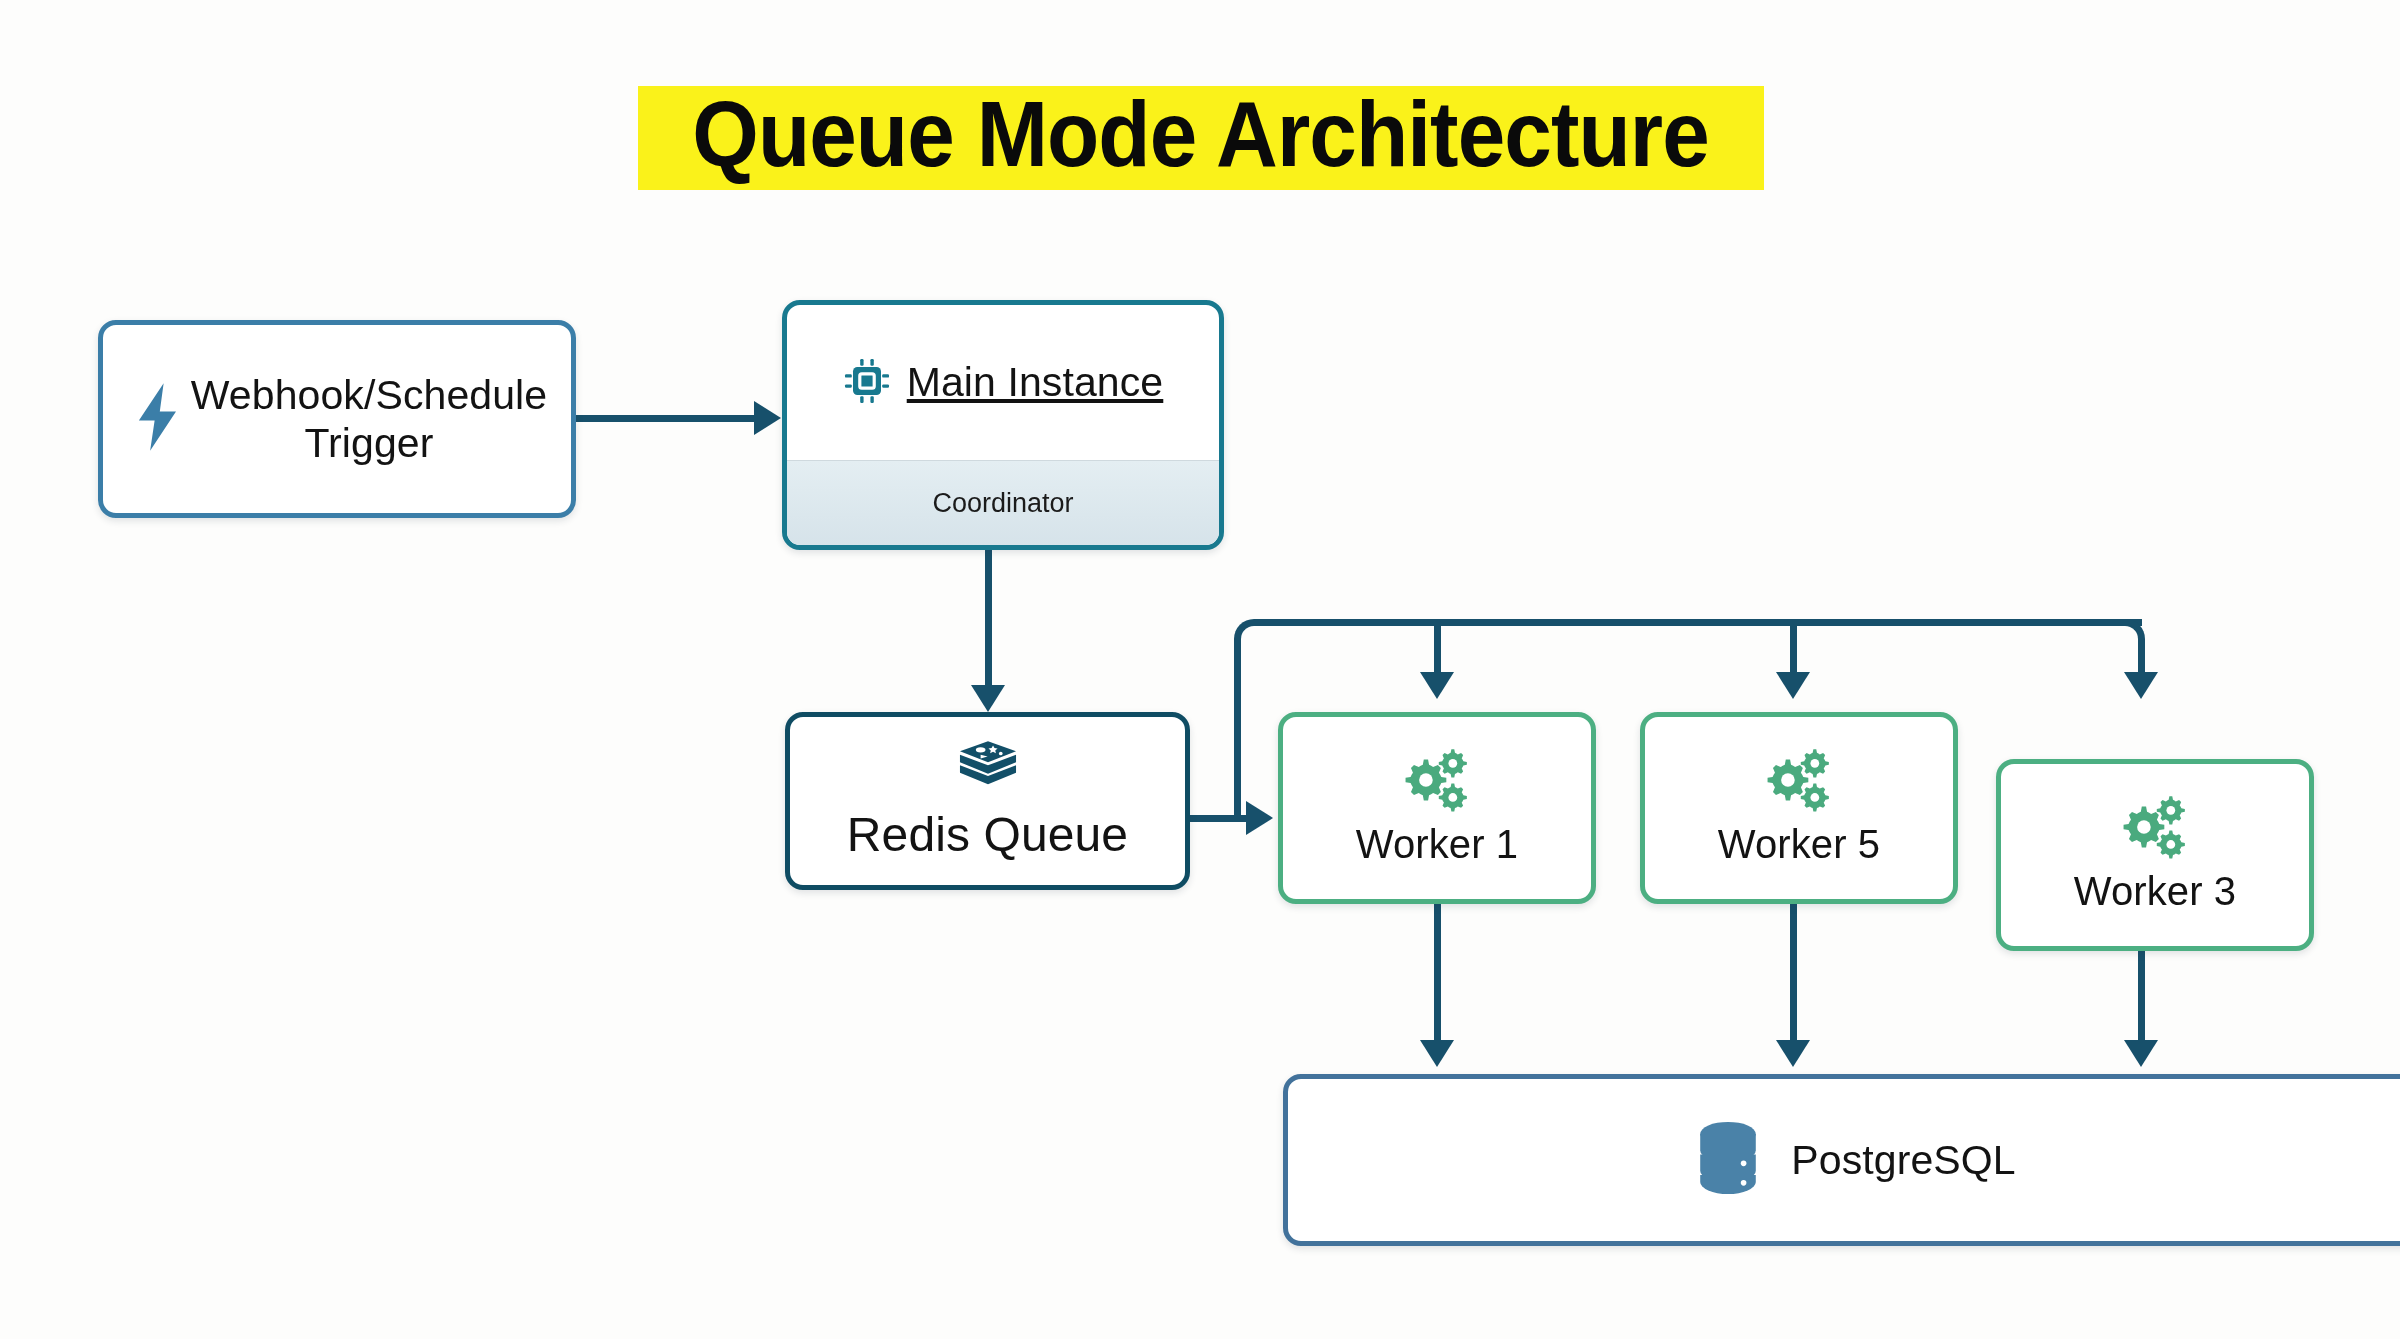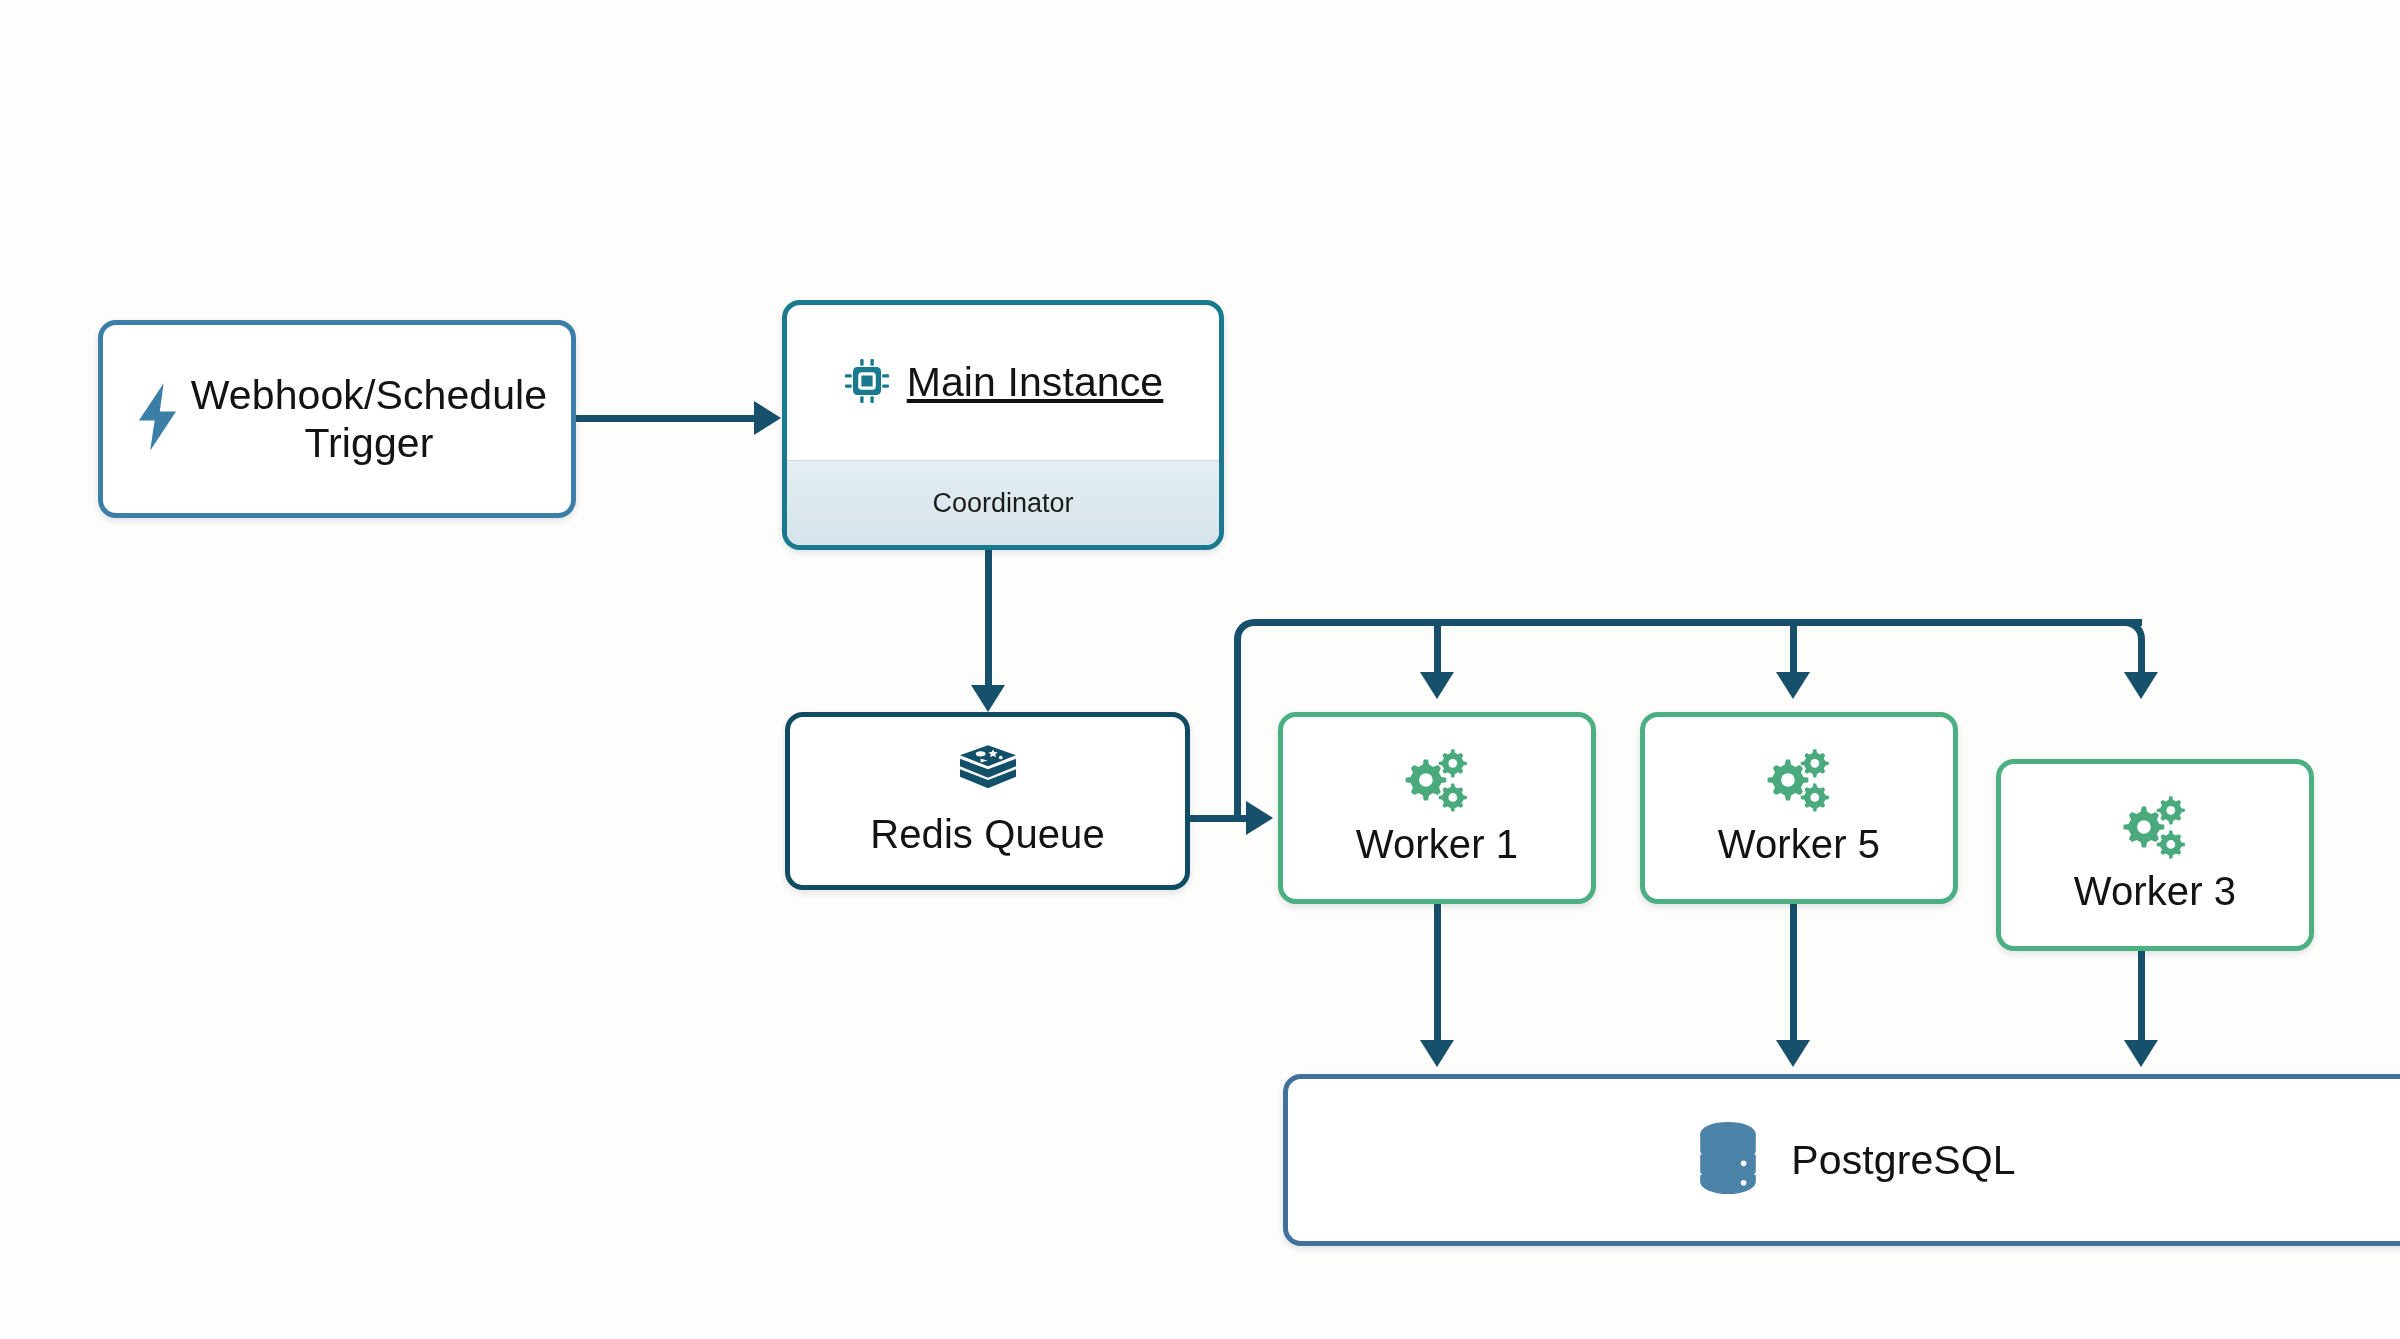--- a/index.html
+++ b/index.html
@@ -112,21 +112,21 @@
     font-size: 27px;
     color: #1b1b1b;
   }
 
   
   #node-redis {
     left: 785px; top: 712px; width: 405px; height: 178px;
     border: 5px solid #0f4c63;
     gap: 6px;
   }
-  #node-redis .label { font-size: 40px; }
+  #node-redis .label { font-size: 48px; }
 
   
   .node-worker {
     top: 712px; width: 318px; height: 192px;
     border: 5px solid #4caf82;
     gap: 4px;
   }
   #node-worker-1 { left: 1278px; }
   #node-worker-2 { left: 1640px; }
   #node-worker-3 { left: 1996px; margin-top: 47px; }
@@ -169,20 +169,25 @@
     border-left: 17px solid transparent;
     border-right: 17px solid transparent;
     border-top: 27px solid #17506b;
   }
 </style>
 </head>
 <body>
 
 <div id="canvas">
 
+  <div id="title-wrap">
+    <span id="title-highlight">
+      <span id="title-text">Queue Mode Architecture</span>
+    </span>
+  </div>
 
   <div class="edge-h" style="left:576px; top:415px; width:180px;"></div>
   <div class="arrow-r" style="left:754px; top:401px;"></div>
 
   <div class="edge-v" style="left:985px; top:548px; height:140px;"></div>
   <div class="arrow-d" style="left:971px; top:685px;"></div>
 
   <div class="edge-h" style="left:1186px; top:815px; width:60px;"></div>
 
   <div class="arrow-r" style="left:1246px; top:801px;"></div>

